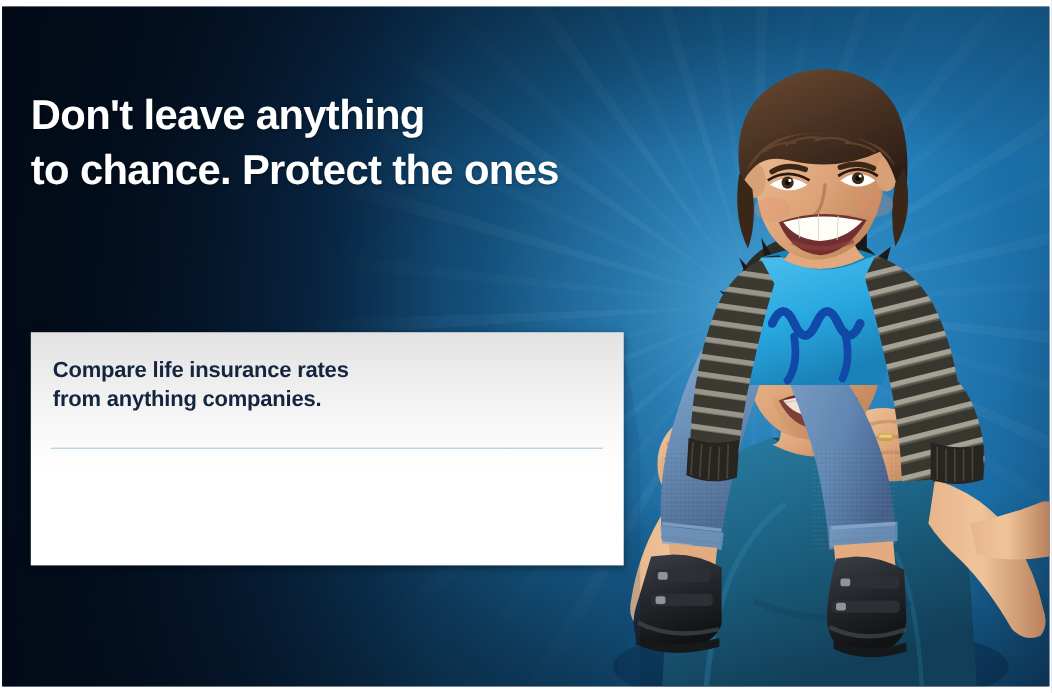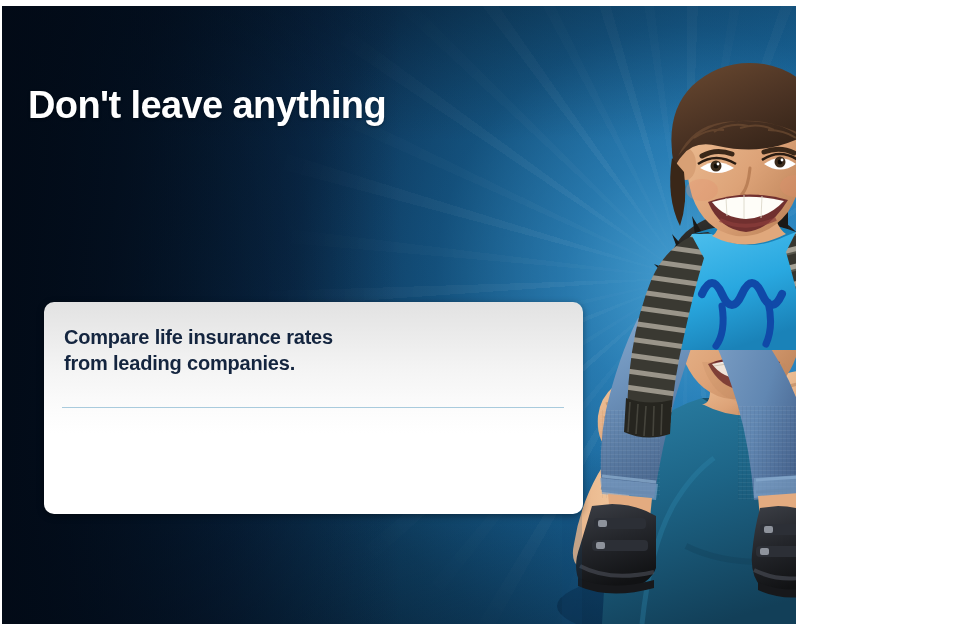--- a/index.html
+++ b/index.html
@@ -10,21 +10,21 @@
   body {
     width: 956px;
     height: 630px;
     overflow: hidden;
     font-family: "Liberation Sans", sans-serif;
   }
 
   
   .banner {
     position: relative;
-    width: 796px;
+    width: 956px;
     height: 630px;
     overflow: hidden;
     background: #ffffff;
   }
 
   
   .banner-inner {
     position: absolute;
     left: 2px;
     top: 6px;
@@ -97,31 +97,30 @@
   }
   .headline .ln { display: block; white-space: pre; }
 
   
   .card {
     position: absolute;
     left: 26px;
     top: 296px;
     width: 539px;
     height: 212px;
-    border-radius: 10px;
+    border-radius: 0;
     background: linear-gradient(to bottom,
                 #e2e2e2 0%,
                 #eaeaea 14%,
                 #f4f4f4 32%,
                 #fbfbfb 48%,
                 #ffffff 62%,
                 #ffffff 100%);
     box-shadow: 0 2px 7px rgba(0,0,0,0.40);
     overflow: hidden;
-    margin-left: 16px;
   }
   .card-heading {
     position: absolute;
     left: 20px;
     top: 22px;
     width: 480px;
     color: #14253f;
     font-size: 20px;
     line-height: 26px;
     font-weight: bold;
@@ -439,25 +438,26 @@
       <path d="M718 214 Q744 226 774 213" fill="none" stroke="#8d3f3c" stroke-width="4" opacity="0.65"></path>
 
       <ellipse cx="700" cy="184" rx="16" ry="11" fill="#e08f6d" opacity="0.30"></ellipse>
       <ellipse cx="794" cy="180" rx="16" ry="11" fill="#e08f6d" opacity="0.30"></ellipse>
 
       <path d="M560 618 L560 300 Q572 340 580 400 L580 618 Z" fill="#0e4a74" opacity="0.18"></path>
     </svg>
 
     <div class="headline">
       <span class="ln">Don't leave anything</span>
+      <span class="ln">to chance. Protect the ones</span>
     </div>
 
     <div class="card">
       <div class="card-heading">
         <span class="ln">Compare life insurance rates</span>
-        <span class="ln">from leading companies.</span>
+        <span class="ln">from anything companies.</span>
       </div>
       <div class="card-divider"></div>
       <div class="card-body"></div>
     </div>
 
   </div>
 </div>
 
 </body></html>

